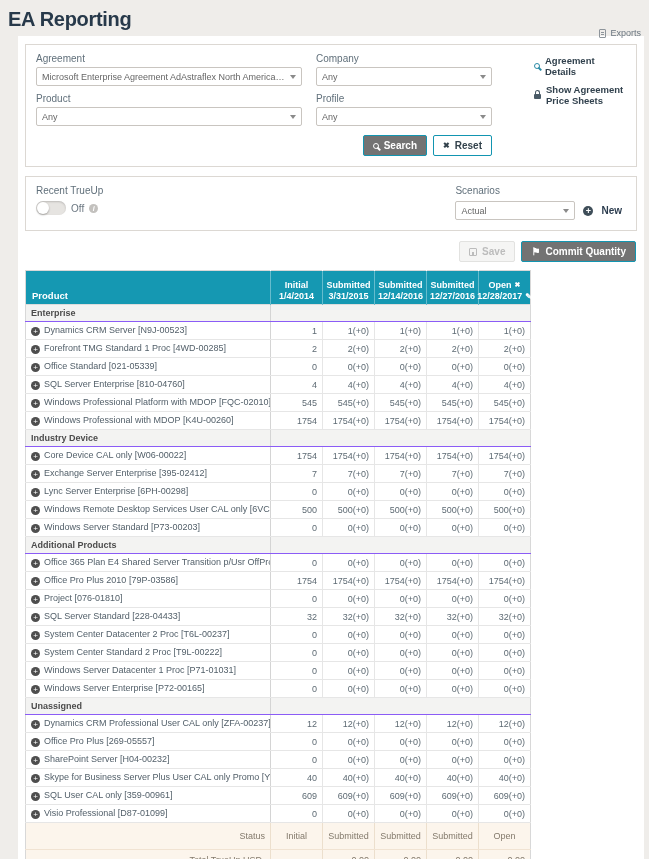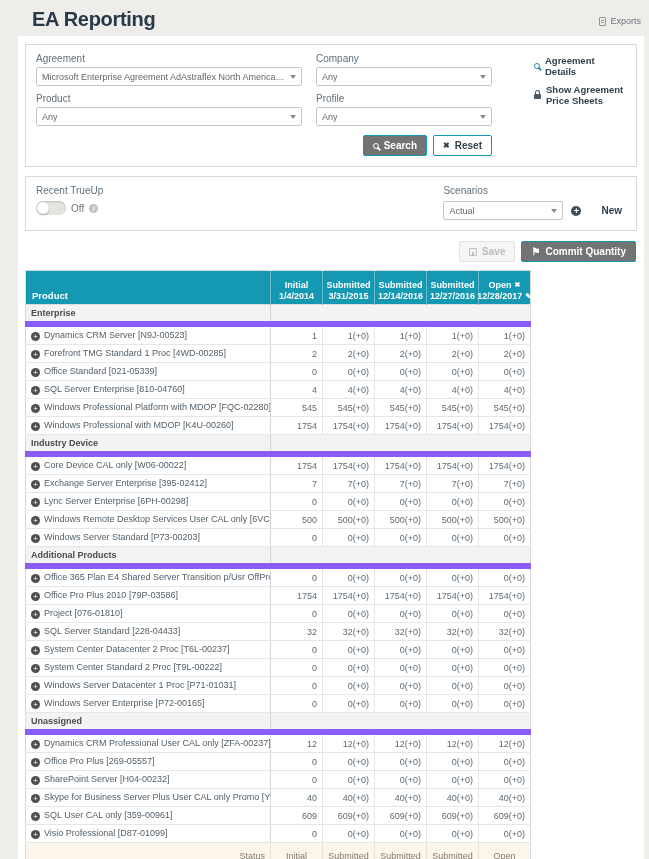--- a/index.html
+++ b/index.html
@@ -4,23 +4,23 @@
 <style>
   * { box-sizing: border-box; margin: 0; padding: 0; }
   html,body { width: 649px; }
   body {
     background: #efedea;
     font-family: "Liberation Sans", sans-serif;
     color: #5d6a73;
     font-size: 10px;
   }
   
-  .topbar { display:flex; justify-content:space-between; align-items:flex-start; padding:8px 8px 4px 32px; height:36px; }
+  .topbar { display:flex; justify-content:space-between; align-items:flex-start; padding:8px 8px 4px 8px; height:36px; }
   .page-title { font-size:20px; font-weight:bold; color:#27394a; letter-spacing:-0.3px; }
-  .exports { display:flex; align-items:center; gap:4px; color:#6a7680; font-size:9px; cursor:pointer; margin-top:8px; }
+  .exports { display:flex; align-items:center; gap:4px; color:#6a7680; font-size:9px; cursor:pointer; margin-top:20px; }
   .doc-icon { width:7px; height:9px; border:1px solid #8e959b; border-radius:1px; display:inline-block; position:relative; }
   .doc-icon::after { content:""; position:absolute; left:1px; top:2px; width:3px; height:1px; background:#8e959b; box-shadow:0 2px 0 #8e959b; }
 
   
   .panel { background:#fff; margin:0 5px 0 18px; padding:6px 7px 14px; min-height:812px; }
 
   .box { border:1px solid #dcd8d3; padding:8px 10px 10px; }
   .filter-box { margin-top:2px; }
   .filter-grid { display:grid; grid-template-columns:266px 176px 1fr; column-gap:14px; row-gap:7px; }
   .field label { display:block; color:#61707b; font-size:10px; margin-bottom:3px; }
@@ -50,41 +50,41 @@
   .trueup-box { margin-top:9px; display:flex; justify-content:space-between; align-items:flex-start; }
   .tu-left label, .sc-right label { display:block; color:#61707b; margin-bottom:5px; }
   .toggle-row { display:flex; align-items:center; gap:5px; }
   .toggle { width:30px; height:14px; border-radius:8px; background:#e6e4e1; box-shadow:inset 0 1px 2px rgba(0,0,0,.18); position:relative; cursor:pointer; flex:none; }
   .knob { position:absolute; left:1px; top:1px; width:12px; height:12px; border-radius:50%; background:#fff; box-shadow:0 1px 2px rgba(0,0,0,.3); }
   .toggle-state { color:#6a7680; font-size:10px; }
   .info-icon { width:9px; height:9px; border-radius:50%; background:#c3c1be; color:#fff; font-size:7px; line-height:9px; text-align:center; display:inline-block; font-style:italic; font-weight:bold; }
   .sc-right { padding-right:4px; }
   .sc-row { display:flex; align-items:center; gap:8px; }
   .sc-row .select { width:120px; }
-  .new-link { display:flex; align-items:center; gap:20px; color:#2d3e50; font-weight:bold; font-size:10px; cursor:pointer;text-align:center; }
+  .new-link { display:flex; align-items:center; gap:8px; color:#2d3e50; font-weight:bold; font-size:10px; cursor:pointer;text-align:center; }
   .plus-circle { width:10px; height:10px; border-radius:50%; background:#3f4e59; color:#fff; font-size:9px; line-height:10px; text-align:center; display:inline-block; flex:none; }
   .plus-circle::before { content:"+"; }
 
   .actions-row { display:flex; justify-content:flex-end; gap:6px; margin:10px 1px 8px; }
 
   
   .grid-table { border-collapse:collapse; table-layout:fixed; width:505px; border:1px solid #d8d8d8; }
   .grid-table th { background:#1598b2; color:#fff; font-size:9px; font-weight:bold; padding:3px 4px; vertical-align:bottom; height:34px; }
   .grid-table th + th { border-left:1px solid rgba(255,255,255,.35); }
   th.col-product { text-align:left; font-size:9.5px; padding-left:6px; }
   .th-lines { display:flex; flex-direction:column; align-items:center; gap:1px; }
   .th-line { display:flex; align-items:center; justify-content:center; gap:3px; white-space:nowrap; }
   .th-x { font-size:7px; cursor:pointer; }
   .th-pencil { font-size:8px; cursor:pointer; }
   .grid-table td { font-size:9px; padding:3px 5px; border-bottom:1px solid #e6e6e6; height:16px; }
   td.cell-num { text-align:right; border-left:1px solid #e6e6e6; color:#5d6a73; }
   td.cell-product { color:#53606a; border-right:1px solid #d4d4d4; white-space:nowrap; overflow:hidden; }
   .row-plus { width:9px; height:9px; border-radius:50%; background:#4e4e4e; color:#fff; font-size:8px; line-height:9px; text-align:center; display:inline-block; margin-right:4px; cursor:pointer; vertical-align:-1px; }
   .row-plus::before { content:"+"; }
-  tr.section-row td { background:#f3f3f2; color:#4c4c4c; font-weight:bold; border-top:1px solid #dcdcdc; border-bottom:6px solid #8b5cf6; }
+  tr.section-row td { background:#f3f3f2; color:#4c4c4c; font-weight:bold; border-top:1px solid #dcdcdc; border-bottom:1px solid #8b5cf6; }
   tr.section-row td.section-span { border-right:none; }
   tr.footer-row td { background:#fcf5ec; border-bottom:1px solid #f1e3d2; color:#837a6c; }
   tr.footer-row td.footer-label { text-align:right; border-right:1px solid #ecdfcd; padding-right:8px; }
   tr.footer-row td.cell-num { border-left:1px solid #ecdfcd; color:#837a6c; padding:5px; }
   tr.footer-row:first-child td { border-top:1px solid #e3d6c2; padding:8px 5px; }
   tr.status-row td.cell-num { text-align:center; }
 </style>
 </head>
 <body>
 
@@ -274,21 +274,21 @@
   <tr>
     <td class="cell-product"><span class="row-plus"></span><span>SQL Server Enterprise [810-04760]</span></td>
     <td class="cell-num">4</td>
     <td class="cell-num">4(+0)</td>
     <td class="cell-num">4(+0)</td>
     <td class="cell-num">4(+0)</td>
     <td class="cell-num">4(+0)</td>
   </tr>
 
   <tr>
-    <td class="cell-product"><span class="row-plus"></span><span>Windows Professional Platform with MDOP [FQC-02280]</span></td>
+    <td class="cell-product"><span class="row-plus"></span><span>Windows Professional Platform with MDOP [FQC-02010]</span></td>
     <td class="cell-num">545</td>
     <td class="cell-num">545(+0)</td>
     <td class="cell-num">545(+0)</td>
     <td class="cell-num">545(+0)</td>
     <td class="cell-num">545(+0)</td>
   </tr>
 
   <tr>
     <td class="cell-product"><span class="row-plus"></span><span>Windows Professional with MDOP [K4U-00260]</span></td>
     <td class="cell-num">1754</td>

